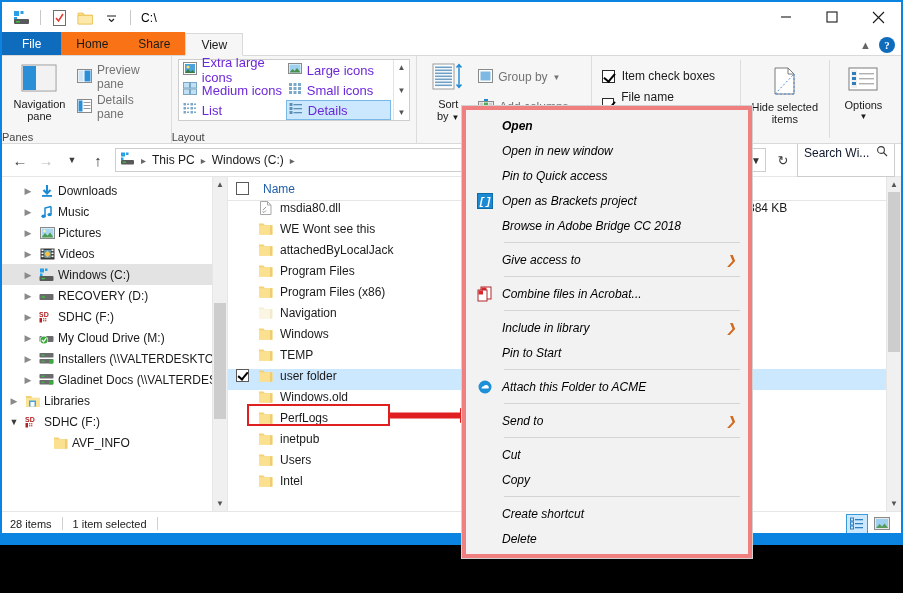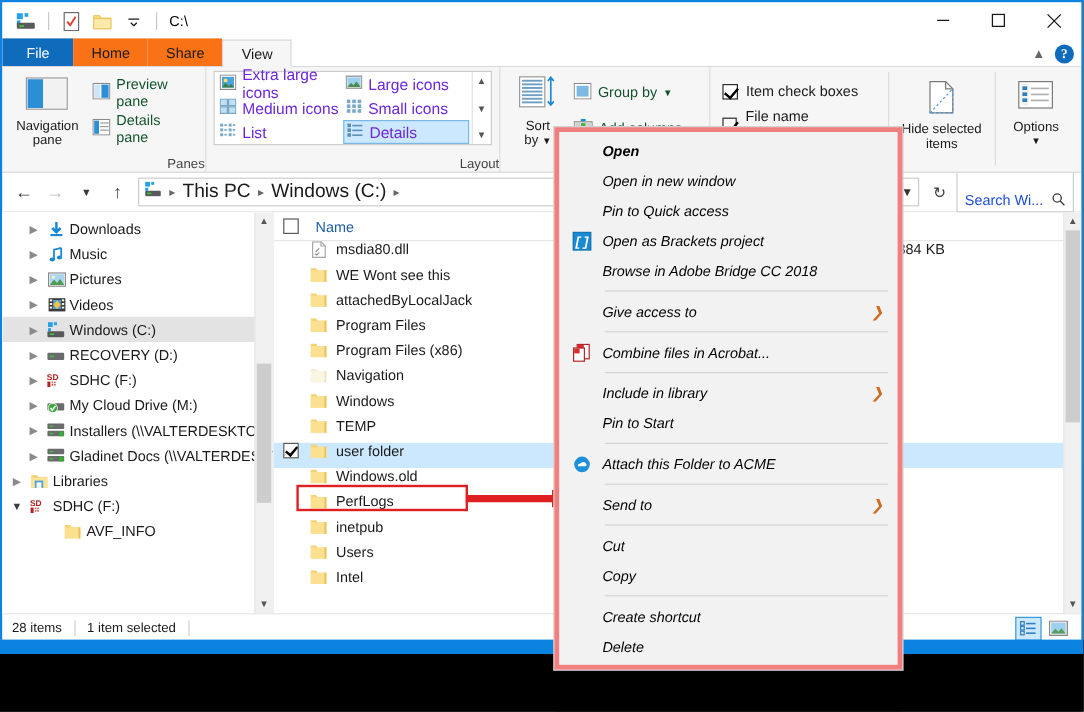--- a/index.html
+++ b/index.html
@@ -117,40 +117,40 @@
   }
   .rgroup {
     position: relative;
     height: 88px;
     border-right: 1px solid #dcdcdc;
     display: flex; flex-direction: column;
     align-items: center;
     padding: 0 4px;
   }
   .rgroup-label {
-    position: absolute; bottom: 1px; left: 12px; right: 0;
-    text-align: right;
+    position: absolute; bottom: 1px; left: 0; right: 0;
+    text-align: left;
     font-size: 11px; color: #444;
   }
   .rgroup-body { display: flex; padding-top: 4px; height: 70px; }
 
   .big-btn {
     width: 72px;
     display: flex; flex-direction: column; align-items: center;
     justify-content: flex-start;
     padding-top: 3px;
     font-size: 11px; color: #1a1a1a;
     text-align: center;
     line-height: 12px;
   }
   .big-btn .lbl { margin-top: 3px; }
 
   .small-btn {
     display: flex; align-items: center; gap: 5px;
-    font-size: 12px; color: #14532d;
+    font-size: 12px; color: #737373;
     height: 22px; padding: 0 4px;
   }
 
   .layout-box {
     width: 232px; height: 62px;
     border: 1px solid #cdcdcd;
     background: #fff;
     display: flex;
     margin-top: 3px;
   }
@@ -219,30 +219,30 @@
   .addrfield {
     flex: 1;
     height: 24px;
     border: 1px solid #cdcdcd;
     background: #fff;
     display: flex; align-items: center;
     padding: 0 4px;
     gap: 4px;
     margin: 0 3px;
   }
-  .crumb { font-size: 16px; color: #1a1a1a; }
+  .crumb { font-size: 12px; color: #1a1a1a; }
   .crumb-sep { font-size: 10px; color: #666; padding: 0 2px; }
   .addr-right { margin-left: auto; display: flex; align-items: center; gap: 4px; }
   .searchbox {
     width: 98px; height: 24px;
     border: 1px solid #cdcdcd;
     background: #fff;
-    display: flex; align-items: flex-start; justify-content: space-between;
+    display: flex; align-items: flex-end; justify-content: space-between;
     padding: 16px 6px;
-    font-size: 12px; color: #1d4ed8;
+    font-size: 12px; color: #0f172a;
   }
 
   
   .content {
     display: flex;
     height: 335px;
     border-top: 1px solid #e6e6e6;
     background: #fff;
   }
   .nav-pane {

